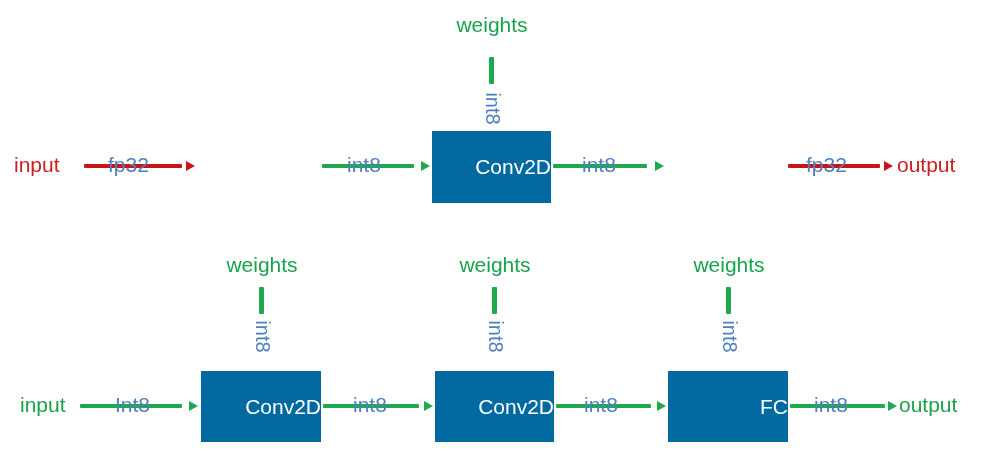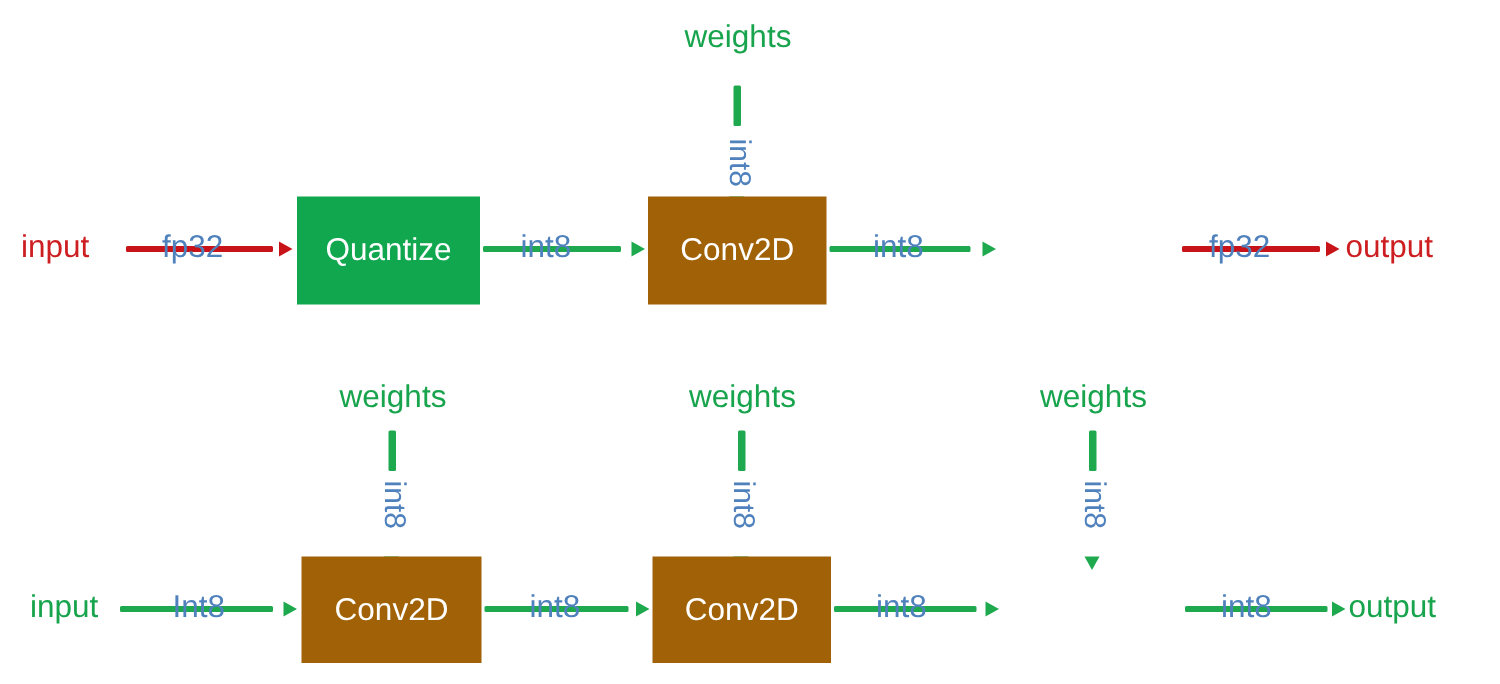--- a/index.html
+++ b/index.html
@@ -14,21 +14,21 @@
   .dtype{color:#4f81bd;font-size:21px;line-height:24px;text-align:center;}
   .hline{height:4px;border-radius:1px;}
   .hline.g{background:#1ea94e;}
   .hline.r{background:#c81418;}
   .vline{width:5px;background:#1ea94e;border-radius:1px;}
   .node{
     position:absolute;display:flex;align-items:center;justify-content:center;
     color:#ffffff;font-size:21px;white-space:nowrap;
   }
   .node.greenbox{background:#10a74f;}
-  .node.bluebox{background:#a16207;}
+  .node.bluebox{background:#0369a1;justify-content:flex-end;}
   .arrow-r{width:0;height:0;border-top:5px solid transparent;border-bottom:5px solid transparent;}
   .arrow-r.g{border-left:9px solid #1ea94e;}
   .arrow-r.r{border-left:9px solid #c81418;}
   .arrow-d{width:0;height:0;border-left:5px solid transparent;border-right:5px solid transparent;border-top:9px solid #1ea94e;}
   .rot-wrap{display:flex;align-items:center;justify-content:center;width:46px;height:48px;}
   .rot-wrap span{transform:rotate(90deg);color:#4f81bd;font-size:20px;white-space:nowrap;}
   .wlabel{width:92px;text-align:center;}
   .lbl-over{text-align:left;}
 </style>
 </head>
@@ -41,23 +41,20 @@
   <div class="abs rot-wrap" style="left:469px;top:84px;">
       <span>int8</span>
     </div>
   <div class="abs arrow-d" style="left:486px;top:131px;"></div>
 
   <div class="abs txt red" style="left:14px;top:153px;">input</div>
   <div class="abs hline r" style="left:84px;top:164px;width:98px;"></div>
   <div class="abs dtype lbl-over" style="left:108px;top:153px;width:64px;">fp32</div>
   <div class="abs arrow-r r" style="left:186px;top:161px;"></div>
 
-  <div class="node greenbox" style="left:198px;top:131px;width:122px;height:72px;">
-      <span>Quantize</span>
-    </div>
 
   <div class="abs hline g" style="left:322px;top:164px;width:92px;"></div>
   <div class="abs dtype lbl-over" style="left:347px;top:153px;width:56px;">int8</div>
   <div class="abs arrow-r g" style="left:421px;top:161px;"></div>
 
   <div class="node bluebox" style="left:432px;top:131px;width:119px;height:72px;">
       <span>Conv2D</span>
     </div>
 
   <div class="abs hline g" style="left:553px;top:164px;width:94px;"></div>
@@ -105,19 +102,22 @@
   <div class="abs arrow-r g" style="left:424px;top:401px;"></div>
 
   <div class="node bluebox" style="left:435px;top:371px;width:119px;height:71px;">
       <span>Conv2D</span>
     </div>
 
   <div class="abs hline g" style="left:556px;top:404px;width:95px;"></div>
   <div class="abs dtype lbl-over" style="left:584px;top:393px;width:56px;">int8</div>
   <div class="abs arrow-r g" style="left:657px;top:401px;"></div>
 
+  <div class="node bluebox" style="left:668px;top:371px;width:120px;height:71px;">
+      <span>FC</span>
+    </div>
 
   <div class="abs hline g" style="left:790px;top:404px;width:95px;"></div>
   <div class="abs dtype lbl-over" style="left:814px;top:393px;width:56px;">int8</div>
   <div class="abs arrow-r g" style="left:888px;top:401px;"></div>
   <div class="abs txt green" style="left:899px;top:393px;">output</div>
 
 </div>
 
 </body></html>

